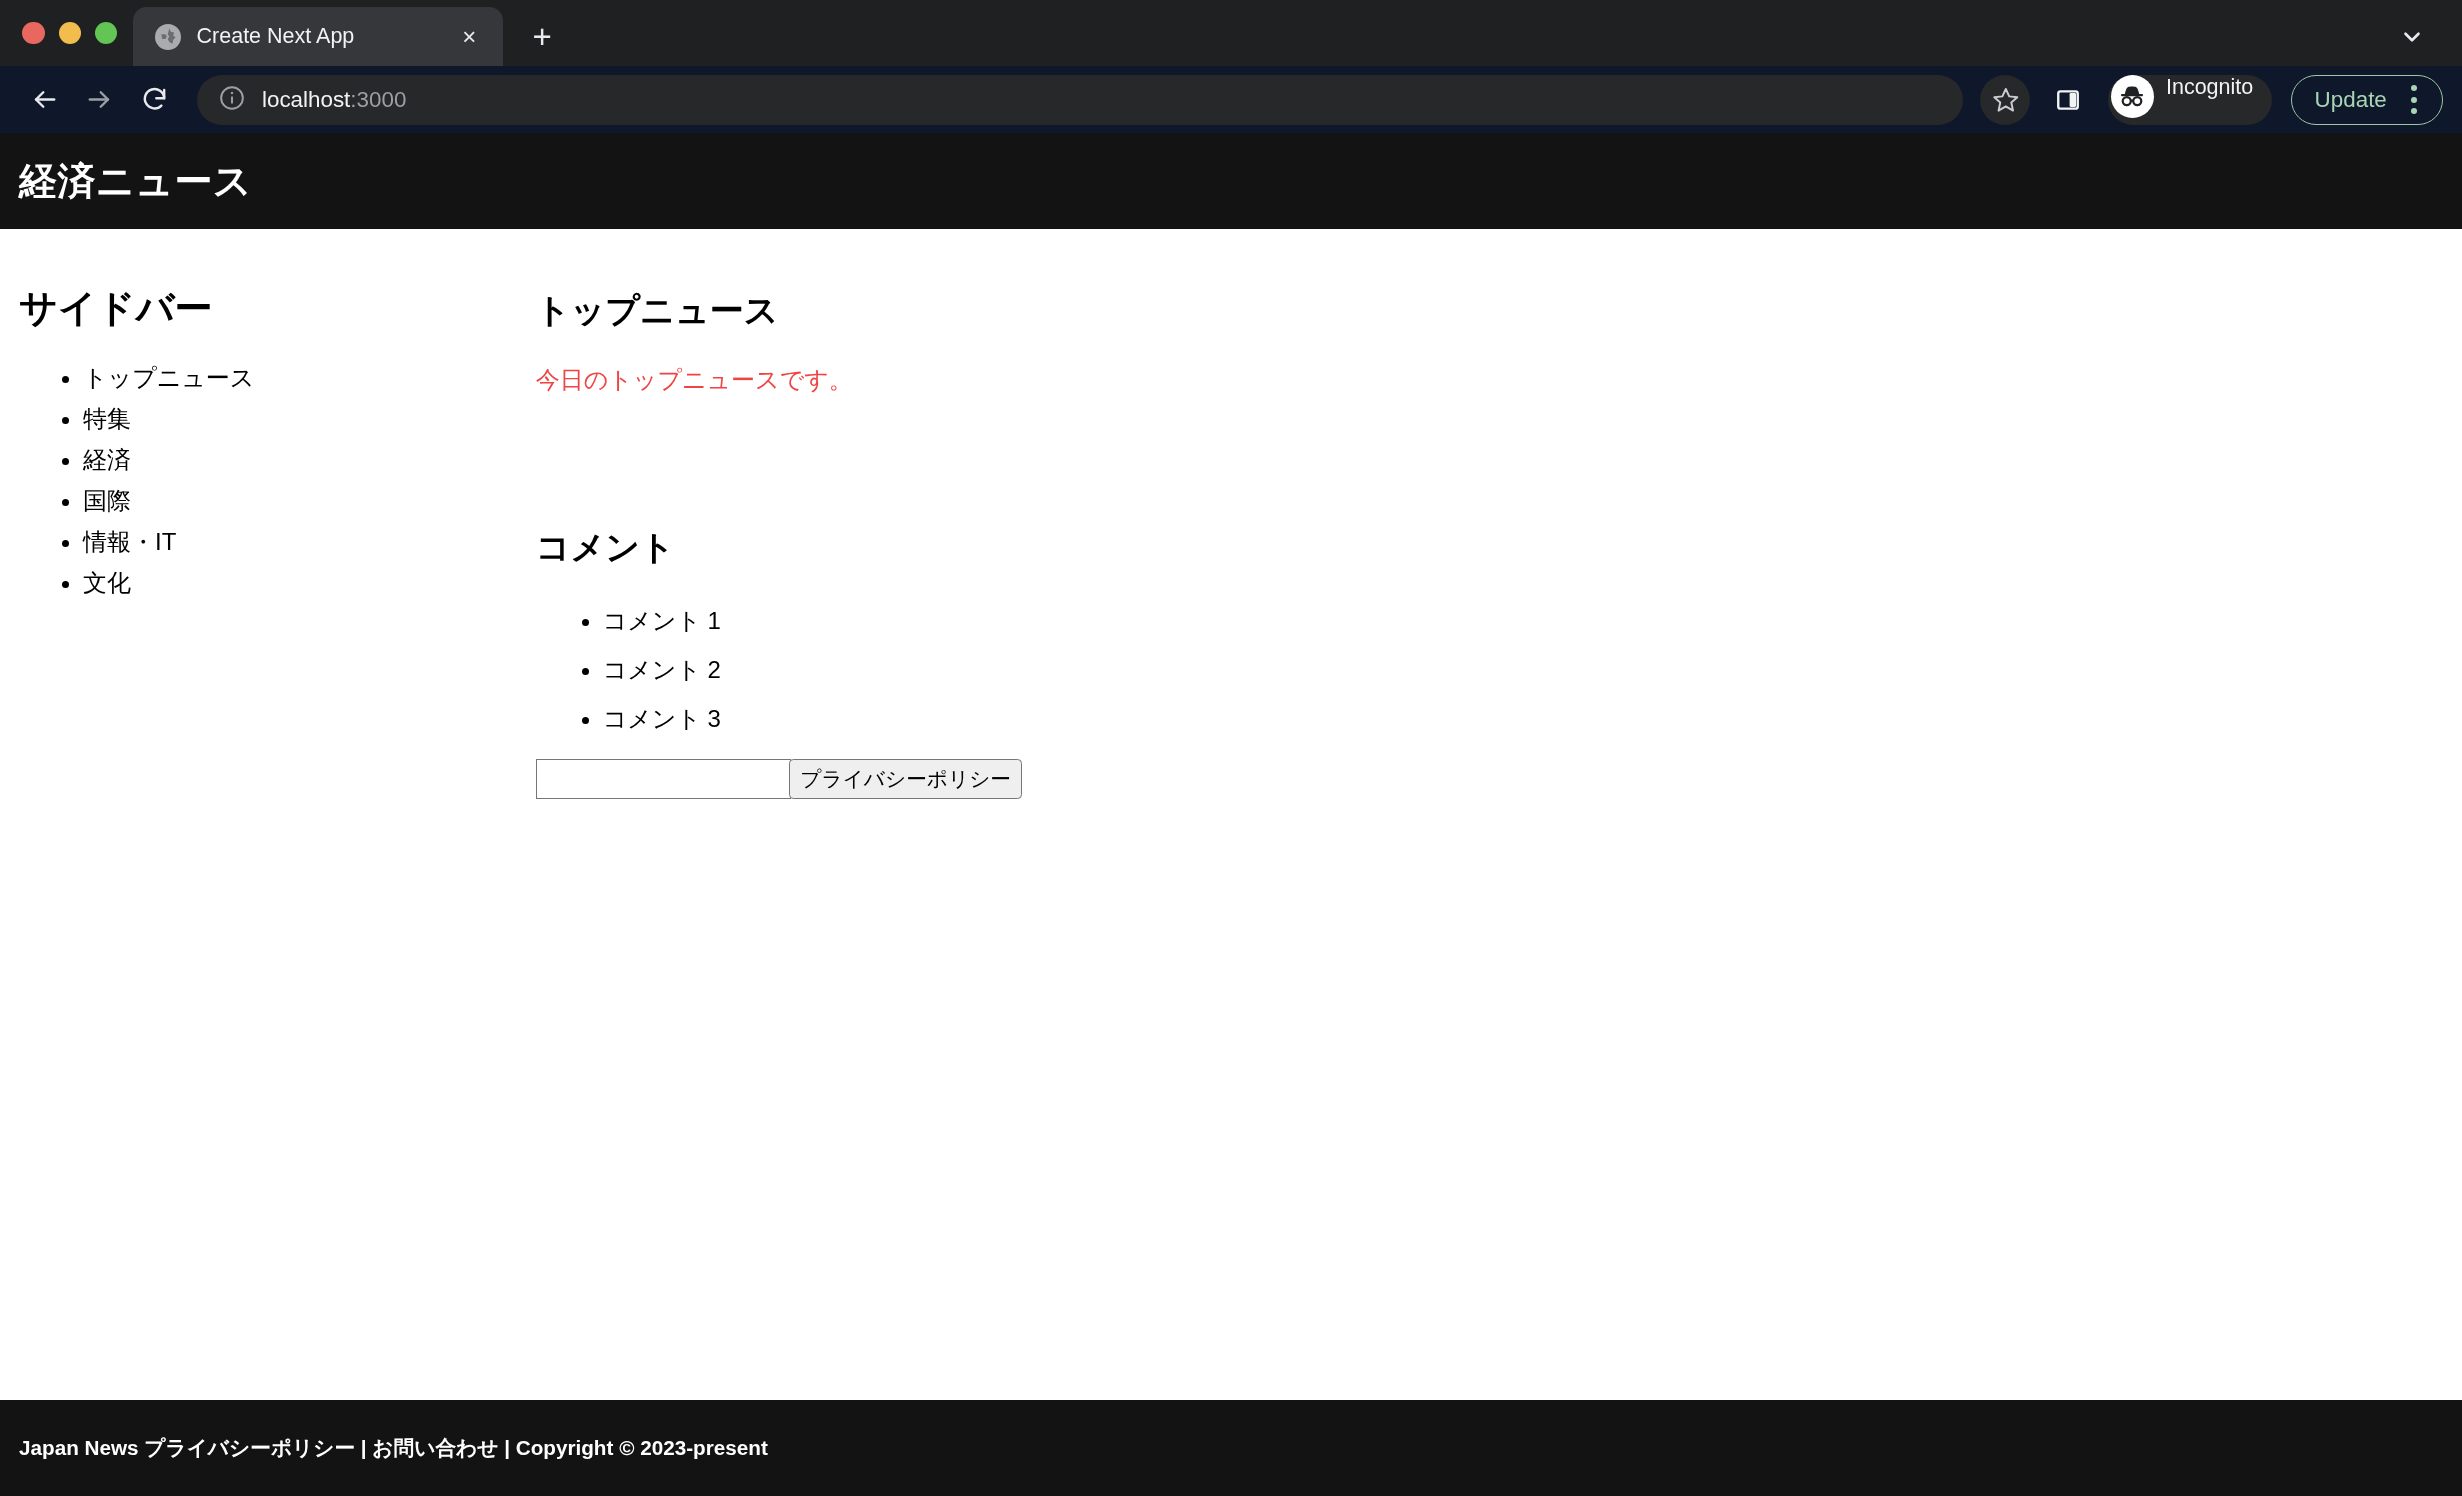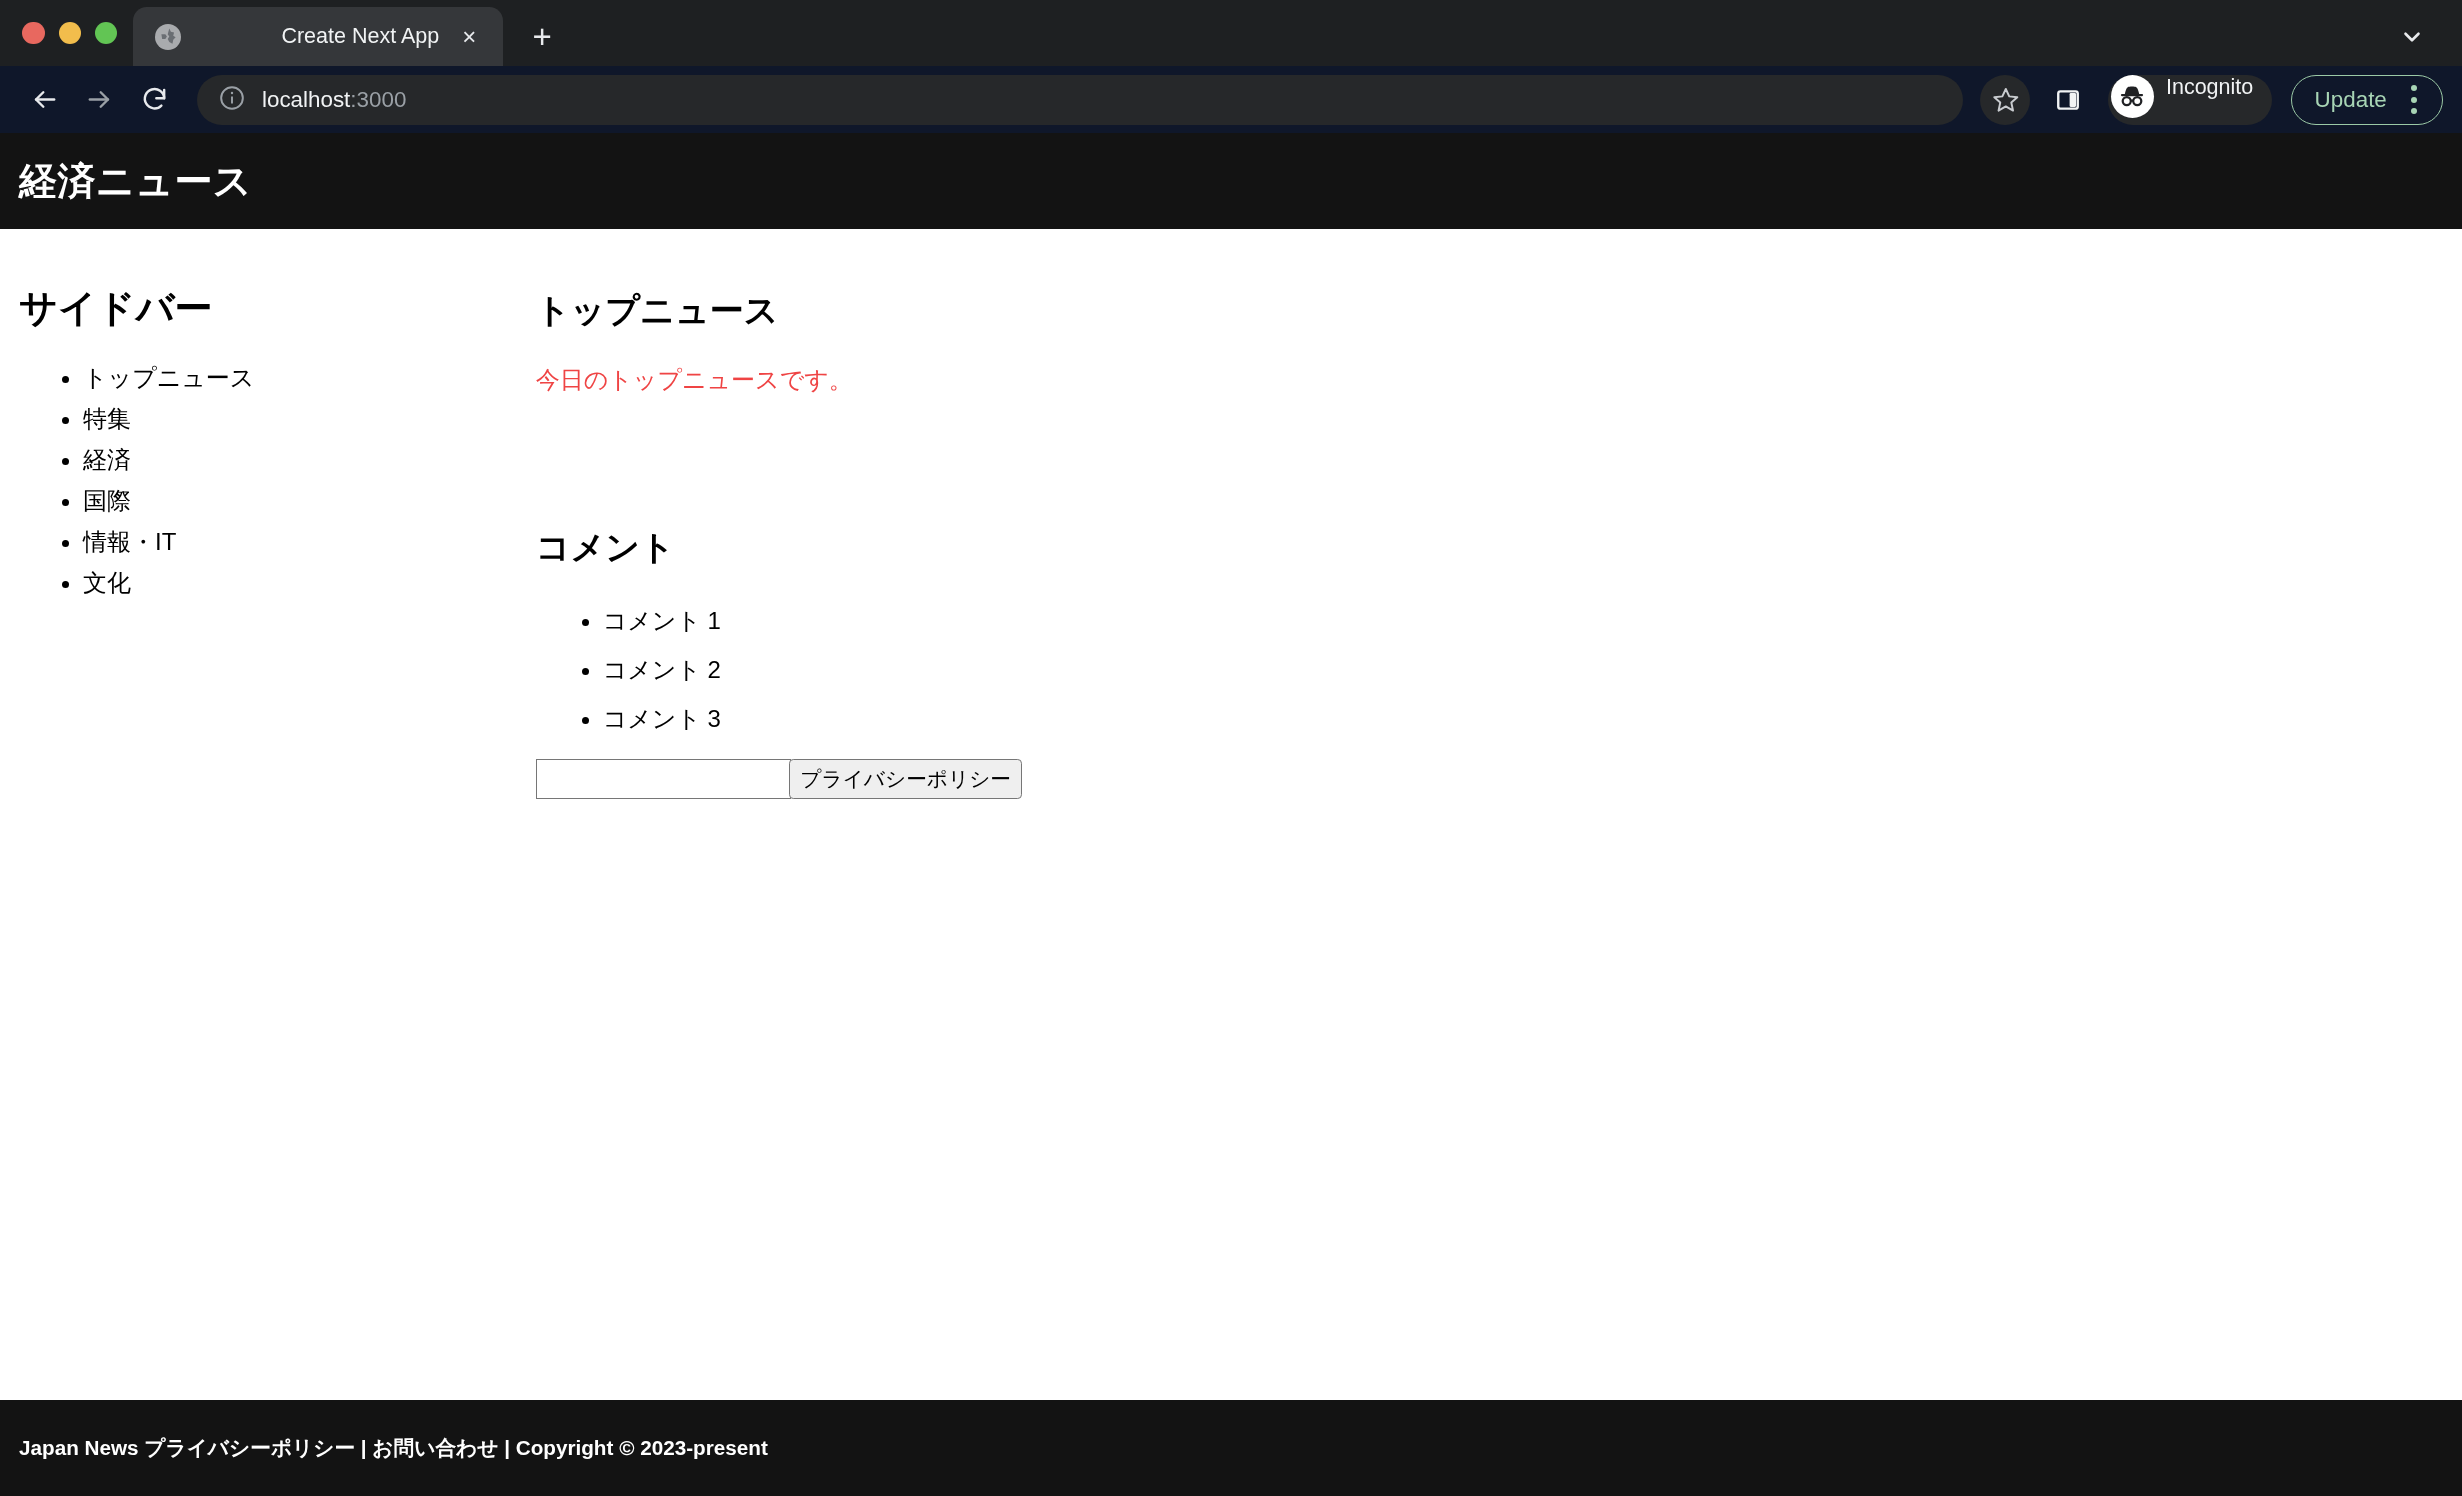--- a/index.html
+++ b/index.html
@@ -50,21 +50,20 @@
     flex: 0 0 auto;
   }
   .tab-favicon svg { display: block; }
   .tab-title {
     color: #f1f3f4;
     font-size: 21.5px;
     white-space: nowrap;
     overflow: hidden;
     text-overflow: ellipsis;
     flex: 1 1 auto;
-    text-align: right;
   }
   .tab-close {
     color: #e8eaed; font-size: 24px; line-height: 1;
     width: 29px; height: 29px;
     display: flex; align-items: center; justify-content: center;
     flex: 0 0 auto;
   }
   .newtab {
     color: #e8eaed; font-size: 33px; line-height: 1; font-weight: 300;
     width: 55px; height: 59px;

